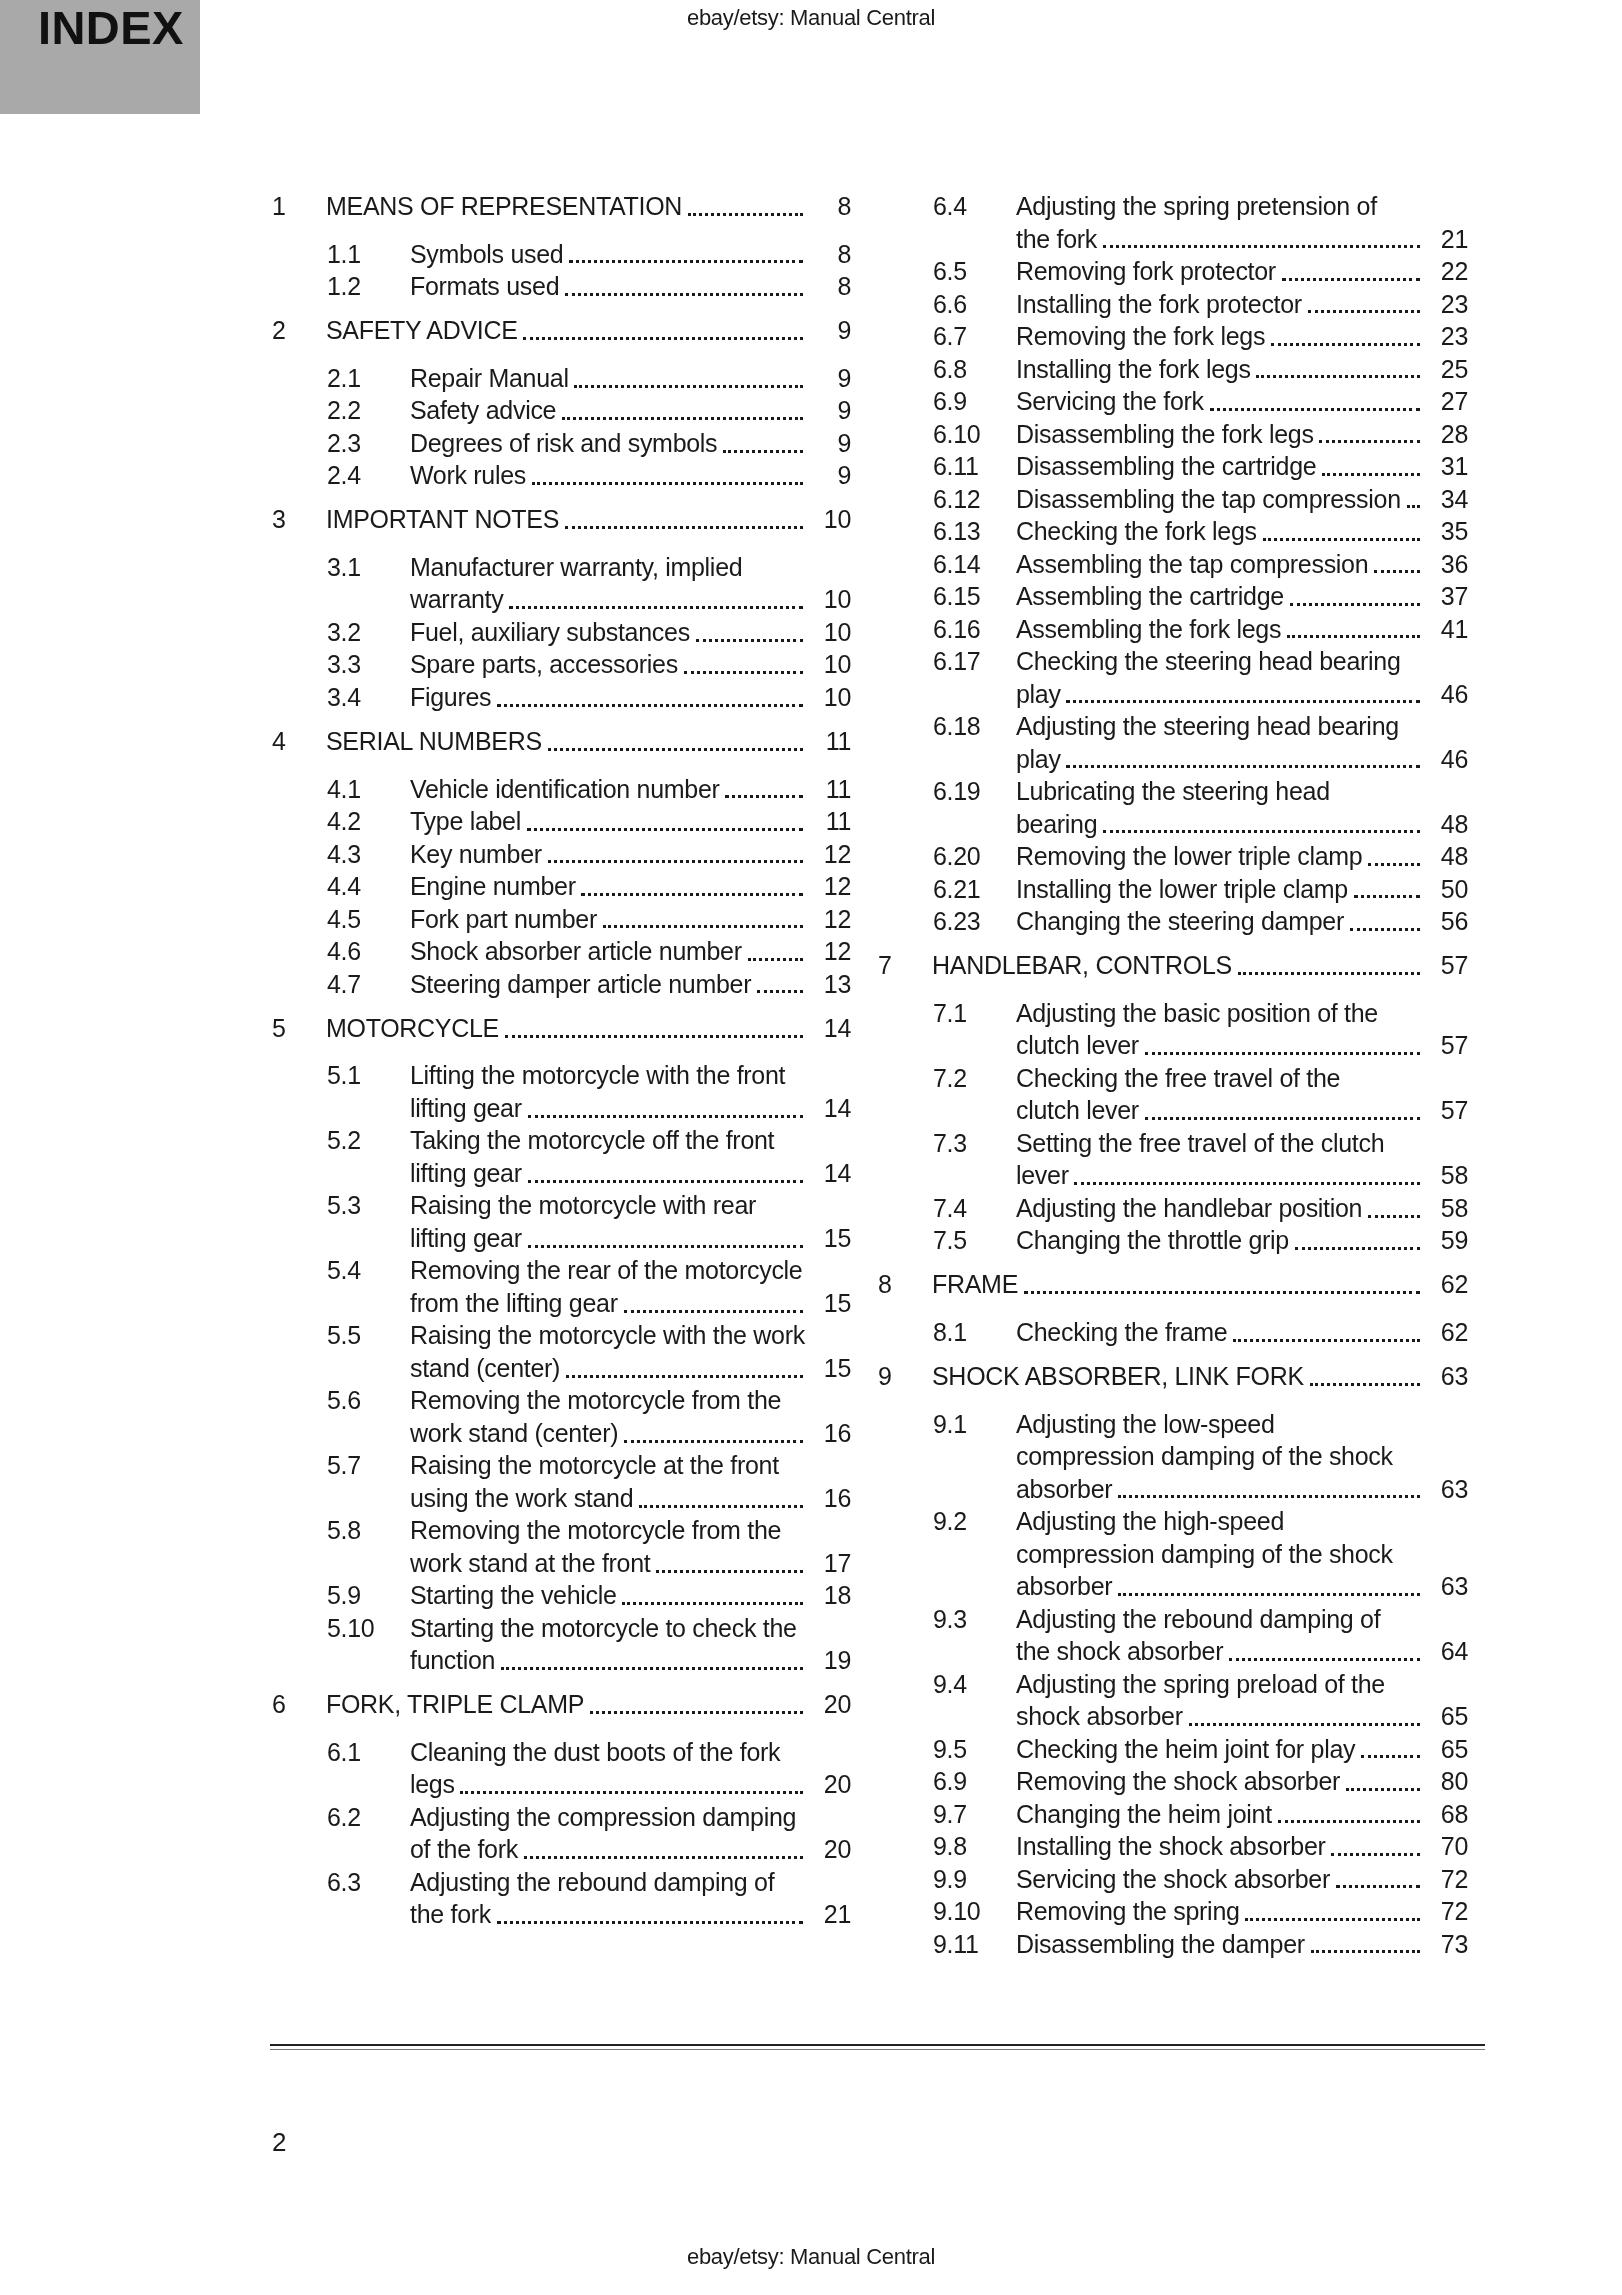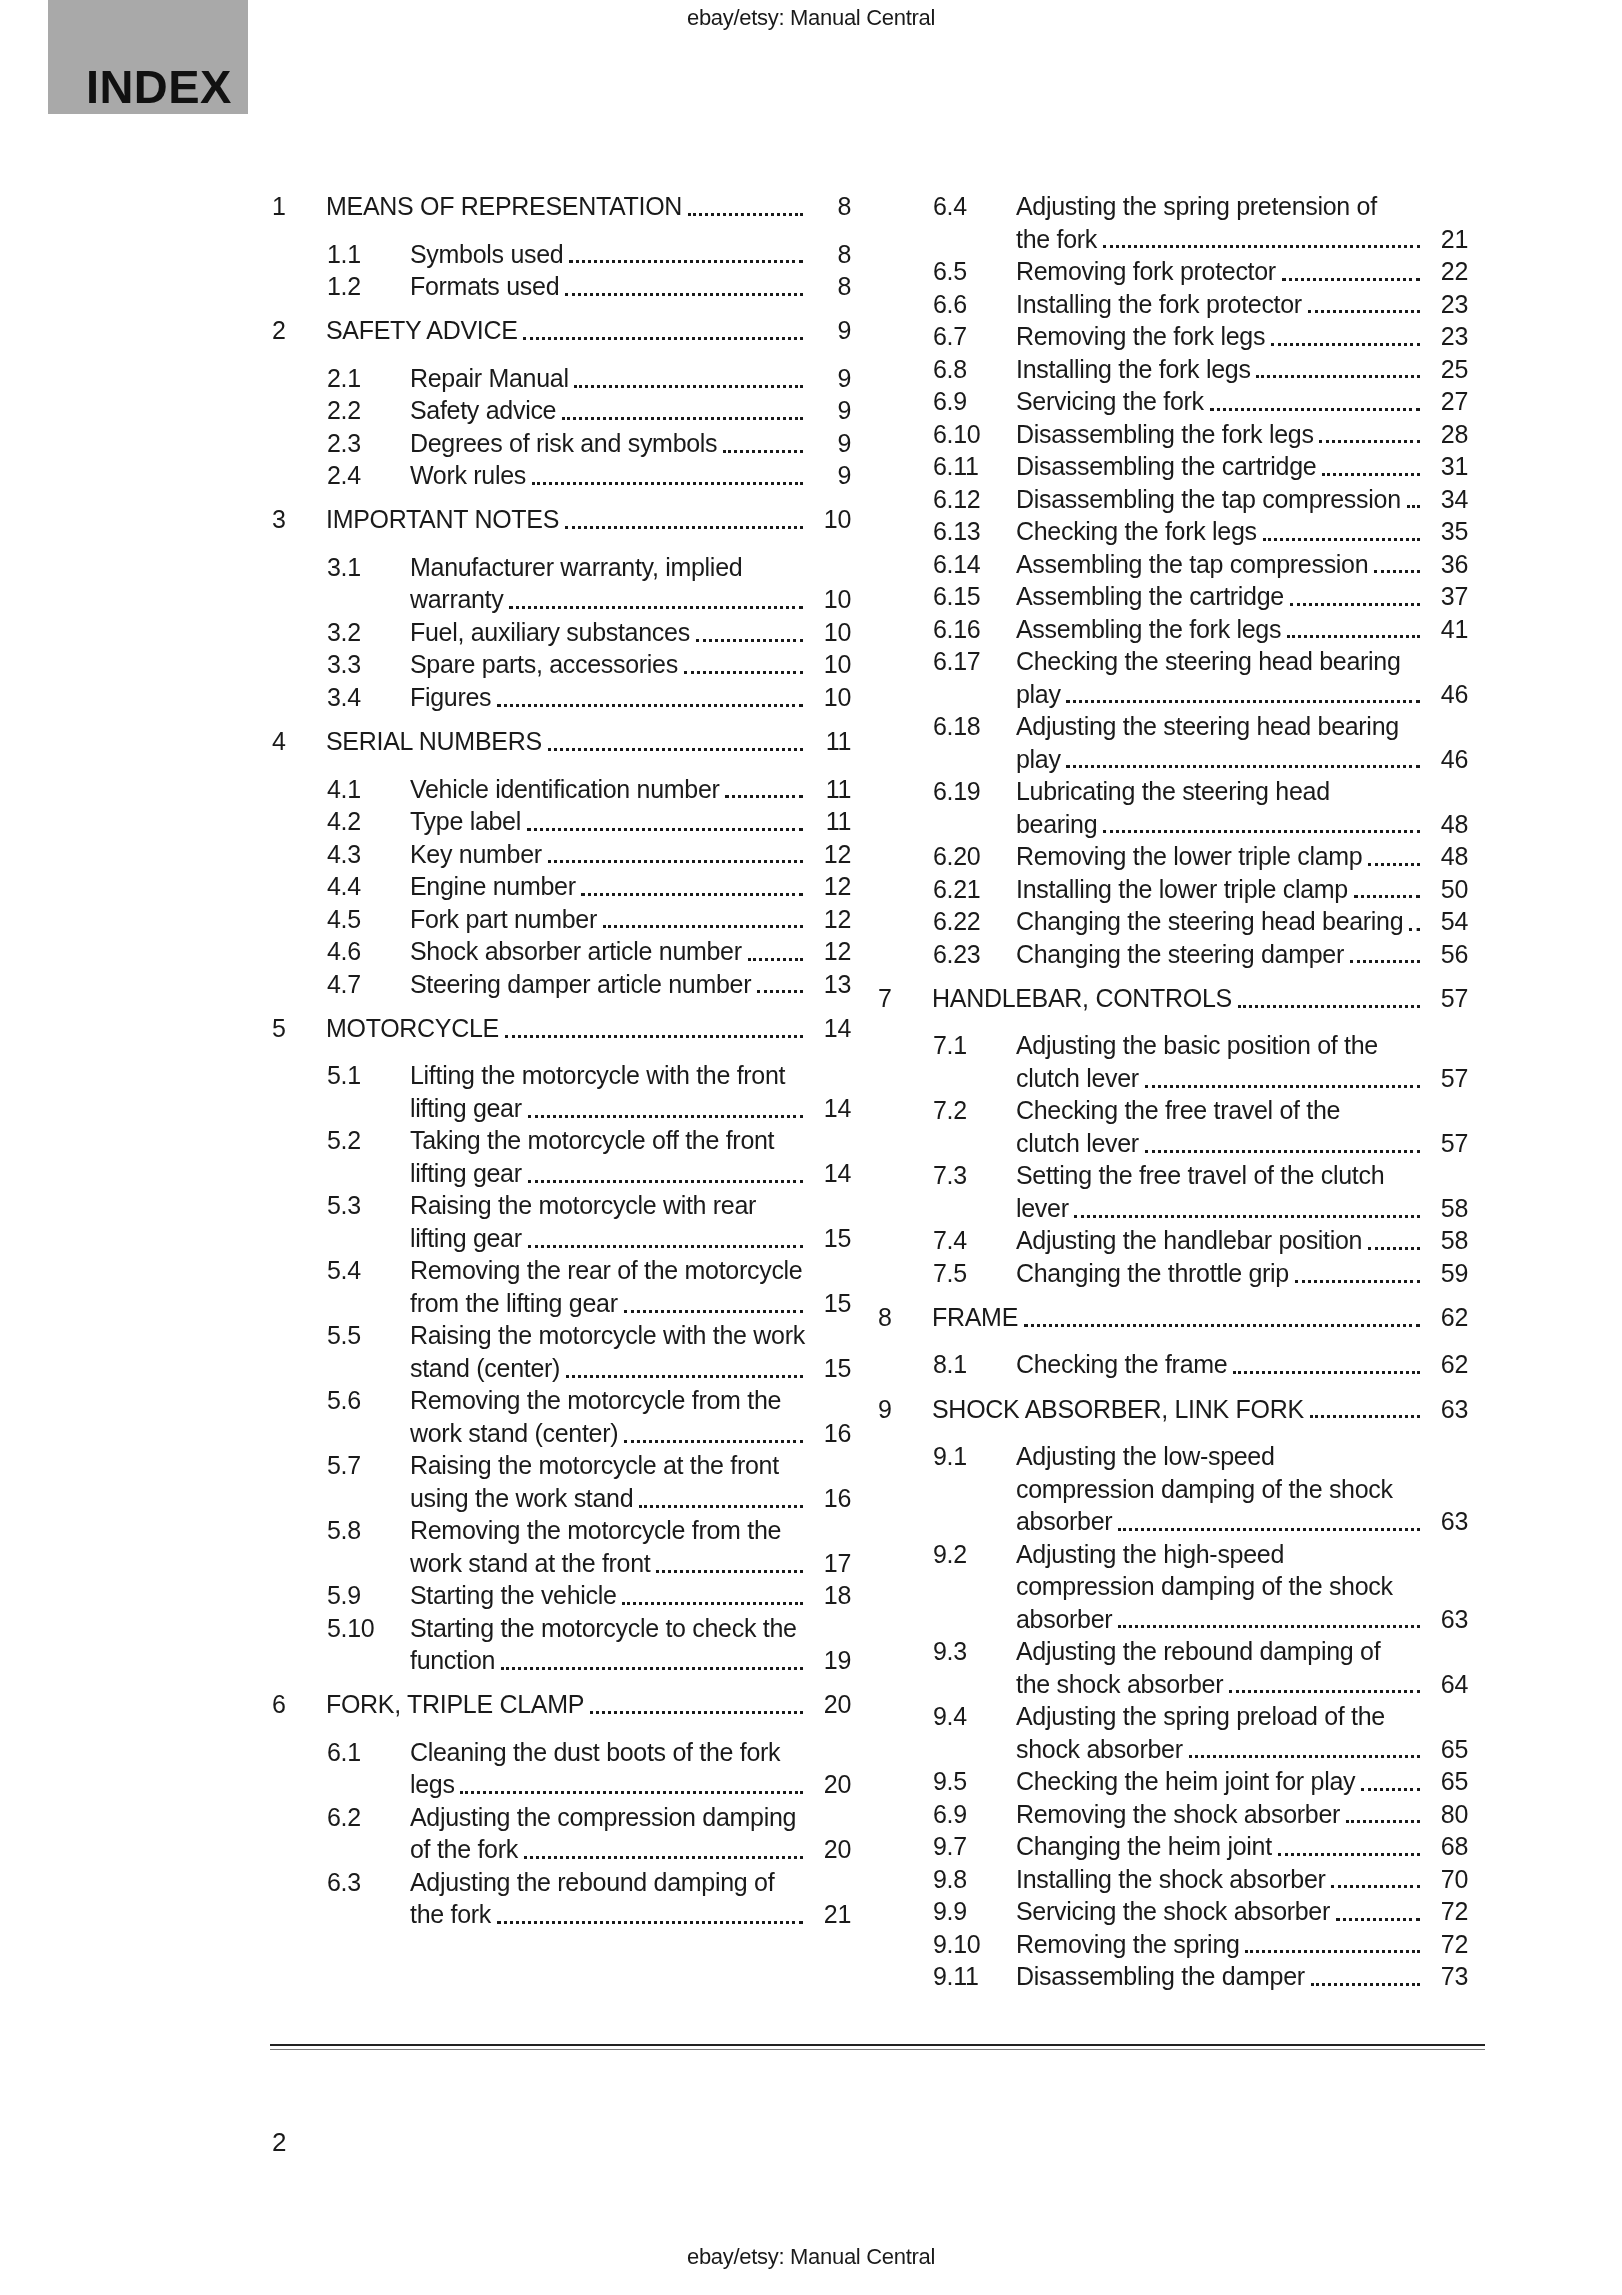--- a/index.html
+++ b/index.html
@@ -11,22 +11,21 @@
     font-family: "Liberation Sans", sans-serif;
     color: #1a1a1a;
     overflow: hidden;
   }
   .index-tab {
     position: absolute;
     left: 0; top: 0;
     width: 200px; height: 114px;
     background: #a9a9a9;
     display: flex;
-    align-items: flex-end;
-    margin-left: 48px;
+    align-items: flex-start;
   }
   .index-tab .label {
     font-size: 47px;
     font-weight: bold;
     letter-spacing: 0.4px;
     padding-left: 38px;
     color: #111111;
   }
   .header-title, .footer-title {
     position: absolute;
@@ -647,30 +646,20 @@
           <span class="num">6.21</span>
           <div class="body">
             <div class="line last">
               <span class="t">Installing the lower triple clamp</span>
               <span class="leader"></span>
               <span class="page">50</span>
             </div>
           </div>
         </div>
         <div class="entry section">
-          <span class="num">6.22</span>
-          <div class="body">
-            <div class="line last">
-              <span class="t">Changing the steering head bearing</span>
-              <span class="leader"></span>
-              <span class="page">54</span>
-            </div>
-          </div>
-        </div>
-        <div class="entry section">
           <span class="num">6.23</span>
           <div class="body">
             <div class="line last">
               <span class="t">Changing the steering damper</span>
               <span class="leader"></span>
               <span class="page">56</span>
             </div>
           </div>
         </div>
         <div class="entry chapter">

